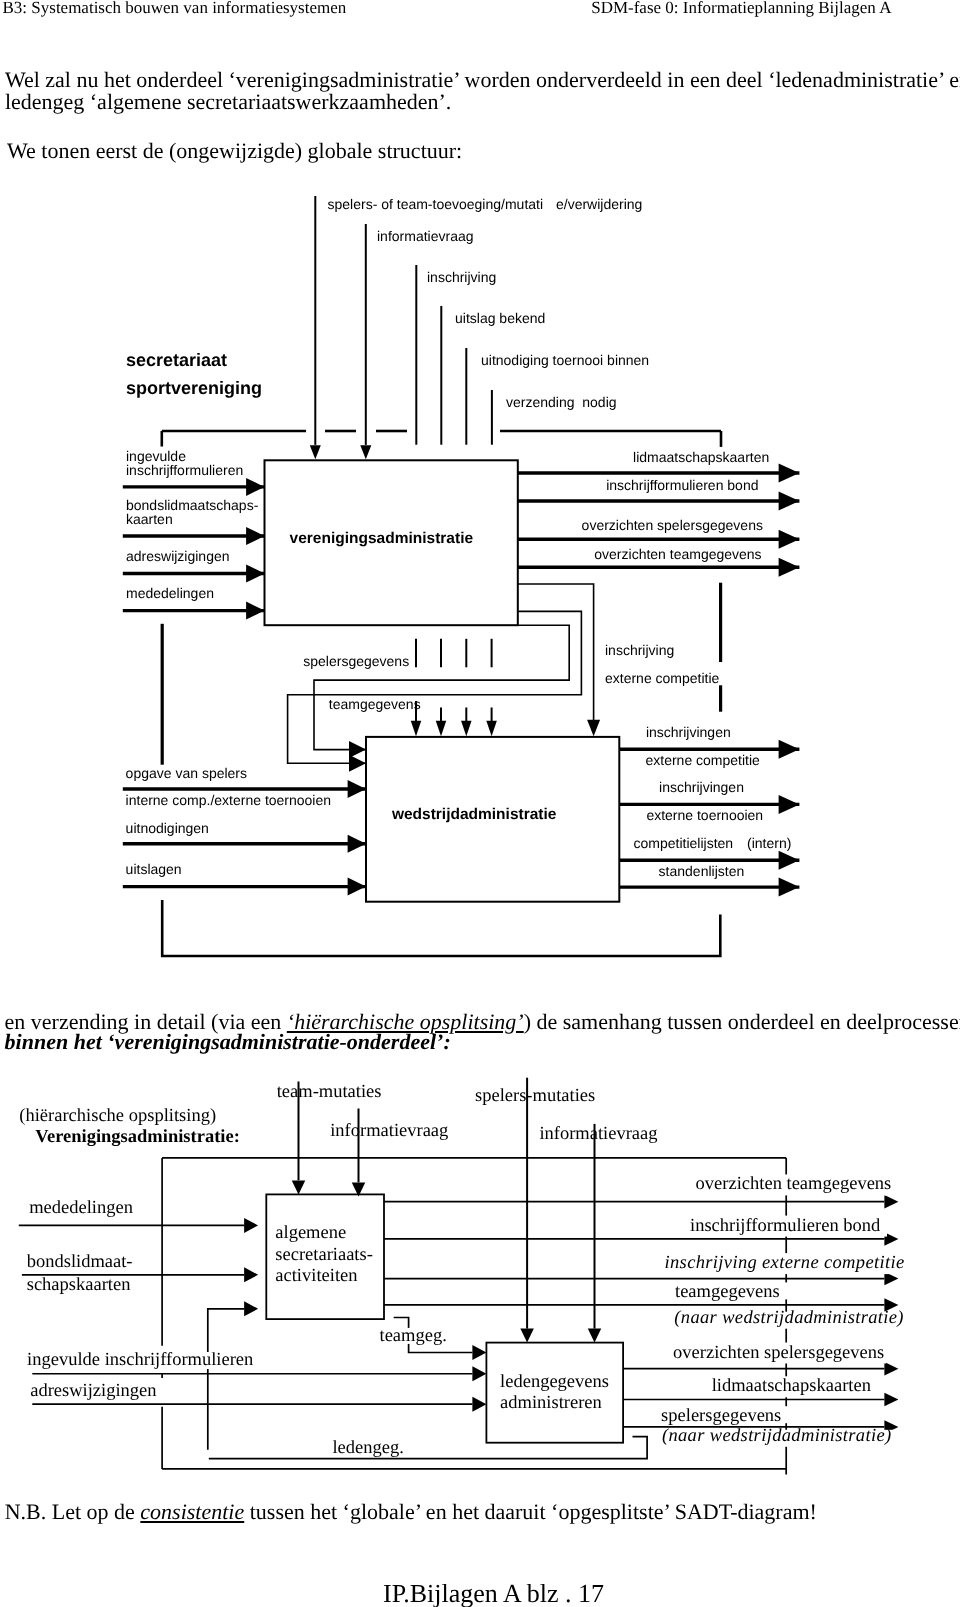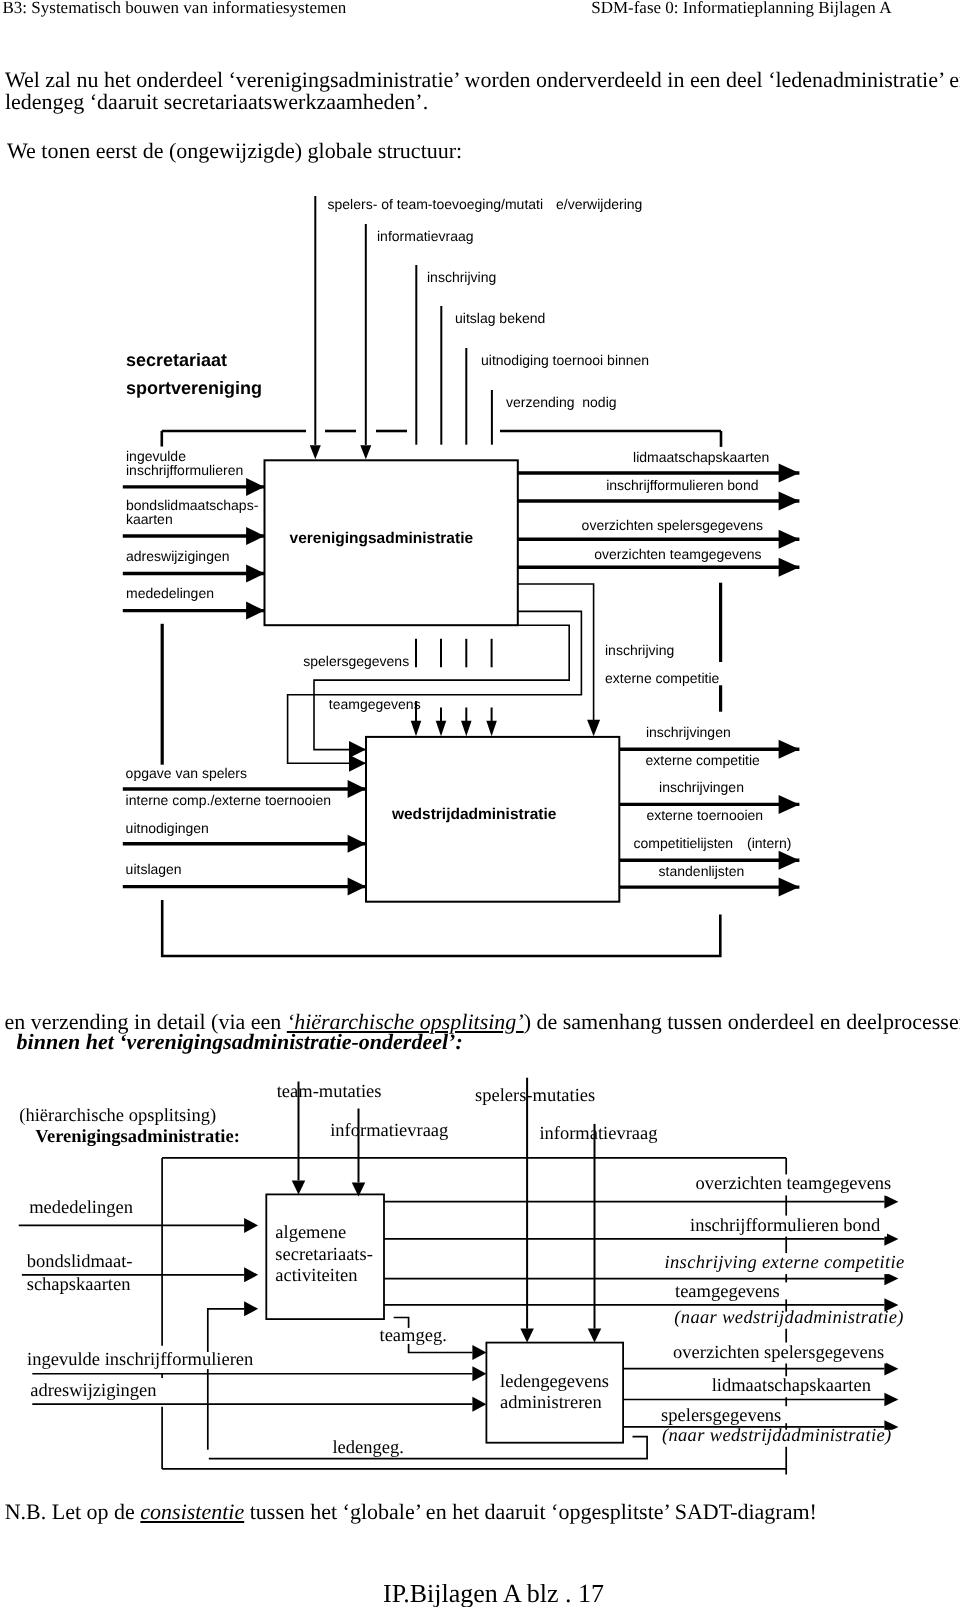--- a/index.html
+++ b/index.html
@@ -20,21 +20,21 @@
   .ser185b{font-family:"Liberation Serif",serif;font-size:18.5px;font-weight:bold;}
   .ser185i{font-family:"Liberation Serif",serif;font-size:18.5px;font-style:italic;letter-spacing:0.35px;}
 </style>
 </head>
 <body>
 
 <div class="abs hdr" style="left:2.5px;top:-2px;"><span>B3: Systematisch bouwen van informatiesystemen</span></div>
 <div class="abs hdr" style="left:591.2px;top:-2px;"><span>SDM-fase 0: Informatieplanning  Bijlagen A</span></div>
 
 <div class="abs body21" style="left:4.9px;top:66.7px;"><span>Wel zal nu het onderdeel </span><span>‘verenigingsadministratie’</span><span> worden onderverdeeld in een deel </span><span>‘ledenadministratie’</span><span> en een</span></div>
-<div class="abs body21" style="left:4.9px;top:88.9px;"><span>ledengeg </span><span>‘daaruit secretariaatswerkzaamheden’</span><span>.</span></div>
+<div class="abs body21" style="left:4.9px;top:88.9px;"><span>ledengeg </span><span>‘algemene secretariaatswerkzaamheden’</span><span>.</span></div>
 <div class="abs body21" style="left:7px;top:138px;"><span>We tonen eerst de (ongewijzigde) globale structuur:</span></div>
 
 <svg class="diag" id="d1" width="960" height="1000" viewBox="0 0 960 1000" style="top:0;">
 <line x1="315.3" y1="196" x2="315.3" y2="444.9" stroke="#000" stroke-width="2" stroke-linecap="butt"></line>
 <line x1="365.8" y1="224" x2="365.8" y2="444.9" stroke="#000" stroke-width="2" stroke-linecap="butt"></line>
 <line x1="416.3" y1="265" x2="416.3" y2="444.7" stroke="#000" stroke-width="2" stroke-linecap="butt"></line>
 <line x1="441.3" y1="306" x2="441.3" y2="444.7" stroke="#000" stroke-width="2" stroke-linecap="butt"></line>
 <line x1="466.3" y1="348" x2="466.3" y2="444.7" stroke="#000" stroke-width="2" stroke-linecap="butt"></line>
 <line x1="491.9" y1="390" x2="491.9" y2="444.7" stroke="#000" stroke-width="2" stroke-linecap="butt"></line>
 <polygon points="315.3,459.3 309.8,445.3 320.8,445.3" fill="#000"></polygon>
@@ -132,21 +132,21 @@
 <text class="sans" x="747.0" y="847.7">(intern)</text>
 <text class="sans" x="658.6" y="875.5">standenlijsten</text>
 <line x1="162.2" y1="623.8" x2="162.2" y2="764.7" stroke="#000" stroke-width="3.2" stroke-linecap="butt"></line>
 <line x1="720.6" y1="582.7" x2="720.6" y2="662.0" stroke="#000" stroke-width="3.2" stroke-linecap="butt"></line>
 <line x1="720.6" y1="685.3" x2="720.6" y2="711.7" stroke="#000" stroke-width="3.2" stroke-linecap="butt"></line>
 <path d="M 162.2 900 V 956 H 720.3 V 914.6" fill="none" stroke="#000" stroke-width="2.6" stroke-linecap="butt" stroke-linejoin="miter"></path>
 
 </svg>
 
 <div class="abs body21" style="left:4.6px;top:1008.5px;"><span>en verzending in detail (via een </span><span class="it">‘hiërarchische opsplitsing’</span><span>) de samenhang tussen onderdeel en deelprocessen</span></div>
-<div class="abs body21 bi" style="left:4.6px;top:1028.5px;margin-left:12px;"><span>binnen het ‘verenigingsadministratie-onderdeel’:</span></div>
+<div class="abs body21 bi" style="left:4.6px;top:1028.5px;"><span>binnen het ‘verenigingsadministratie-onderdeel’:</span></div>
 
 <svg class="diag" id="d2" width="960" height="1607" viewBox="0 0 960 1607" style="top:0;">
 <line x1="298.5" y1="1081.5" x2="298.5" y2="1180.4" stroke="#000" stroke-width="2" stroke-linecap="butt"></line>
 <polygon points="298.5,1194.4 291.75,1180.4 305.25,1180.4" fill="#000"></polygon>
 <line x1="358.5" y1="1108.5" x2="358.5" y2="1182.4" stroke="#000" stroke-width="2" stroke-linecap="butt"></line>
 <polygon points="358.5,1196.4 351.75,1182.4 365.25,1182.4" fill="#000"></polygon>
 <line x1="527.1" y1="1077.7" x2="527.1" y2="1328.6" stroke="#000" stroke-width="2" stroke-linecap="butt"></line>
 <polygon points="527.1,1342.6 520.35,1328.6 533.85,1328.6" fill="#000"></polygon>
 <line x1="594.5" y1="1123.9" x2="594.5" y2="1328.6" stroke="#000" stroke-width="2" stroke-linecap="butt"></line>
 <polygon points="594.5,1342.6 587.75,1328.6 601.25,1328.6" fill="#000"></polygon>

